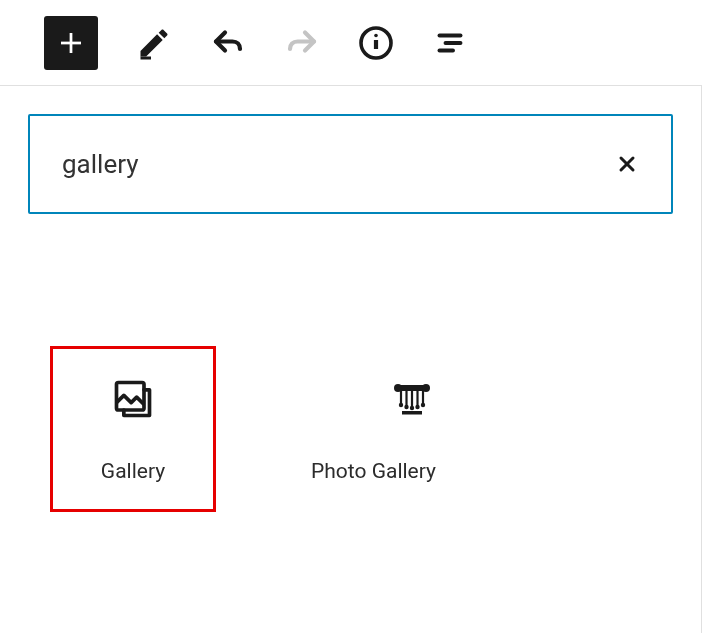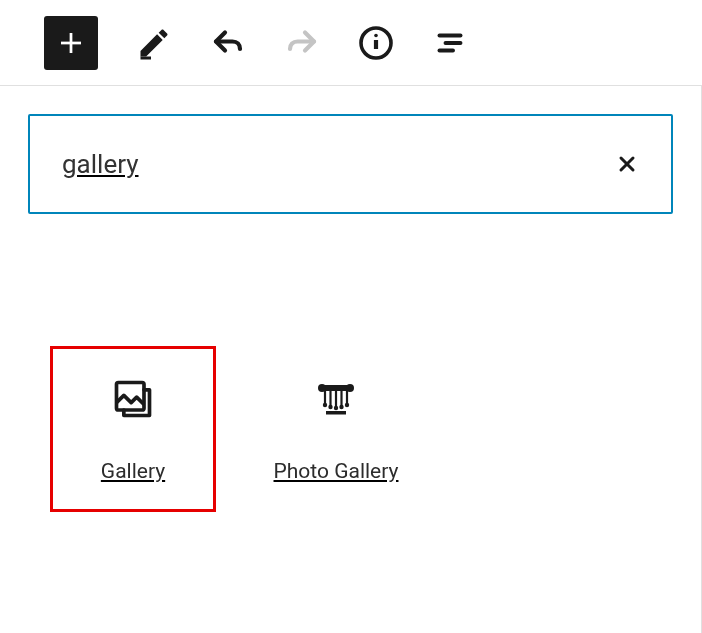--- a/index.html
+++ b/index.html
@@ -42,21 +42,20 @@
       height: 36px;
     }
     .divider {
       border-top: 1px solid #e0e0e0;
       width: 100%;
     }
     .panel {
       border-right: 1px solid #e0e0e0;
       padding: 28px;
       height: 548px;
-      text-decoration: underline;
     }
     .search-wrapper {
       position: relative;
       border: 2px solid #0085ba;
       border-radius: 2px;
       height: 100px;
       display: flex;
       align-items: center;
       padding: 0 28px 0 32px;
     }
@@ -100,20 +99,21 @@
       display: flex;
       align-items: center;
       justify-content: center;
     }
     .block-label {
       font-size: 21px;
       color: #2c2c2c;
     }
     .wide-card {
       width: 200px;
+      align-items: flex-end;
     }
   </style>
 </head>
 <body>
 
 <div class="toolbar">
   <div class="toolbar-btn add-btn">
     <svg viewBox="0 0 24 24" fill="none" stroke="#fff" stroke-width="2.2">
       <line x1="12" y1="4" x2="12" y2="20"></line>
       <line x1="4" y1="12" x2="20" y2="12"></line>

